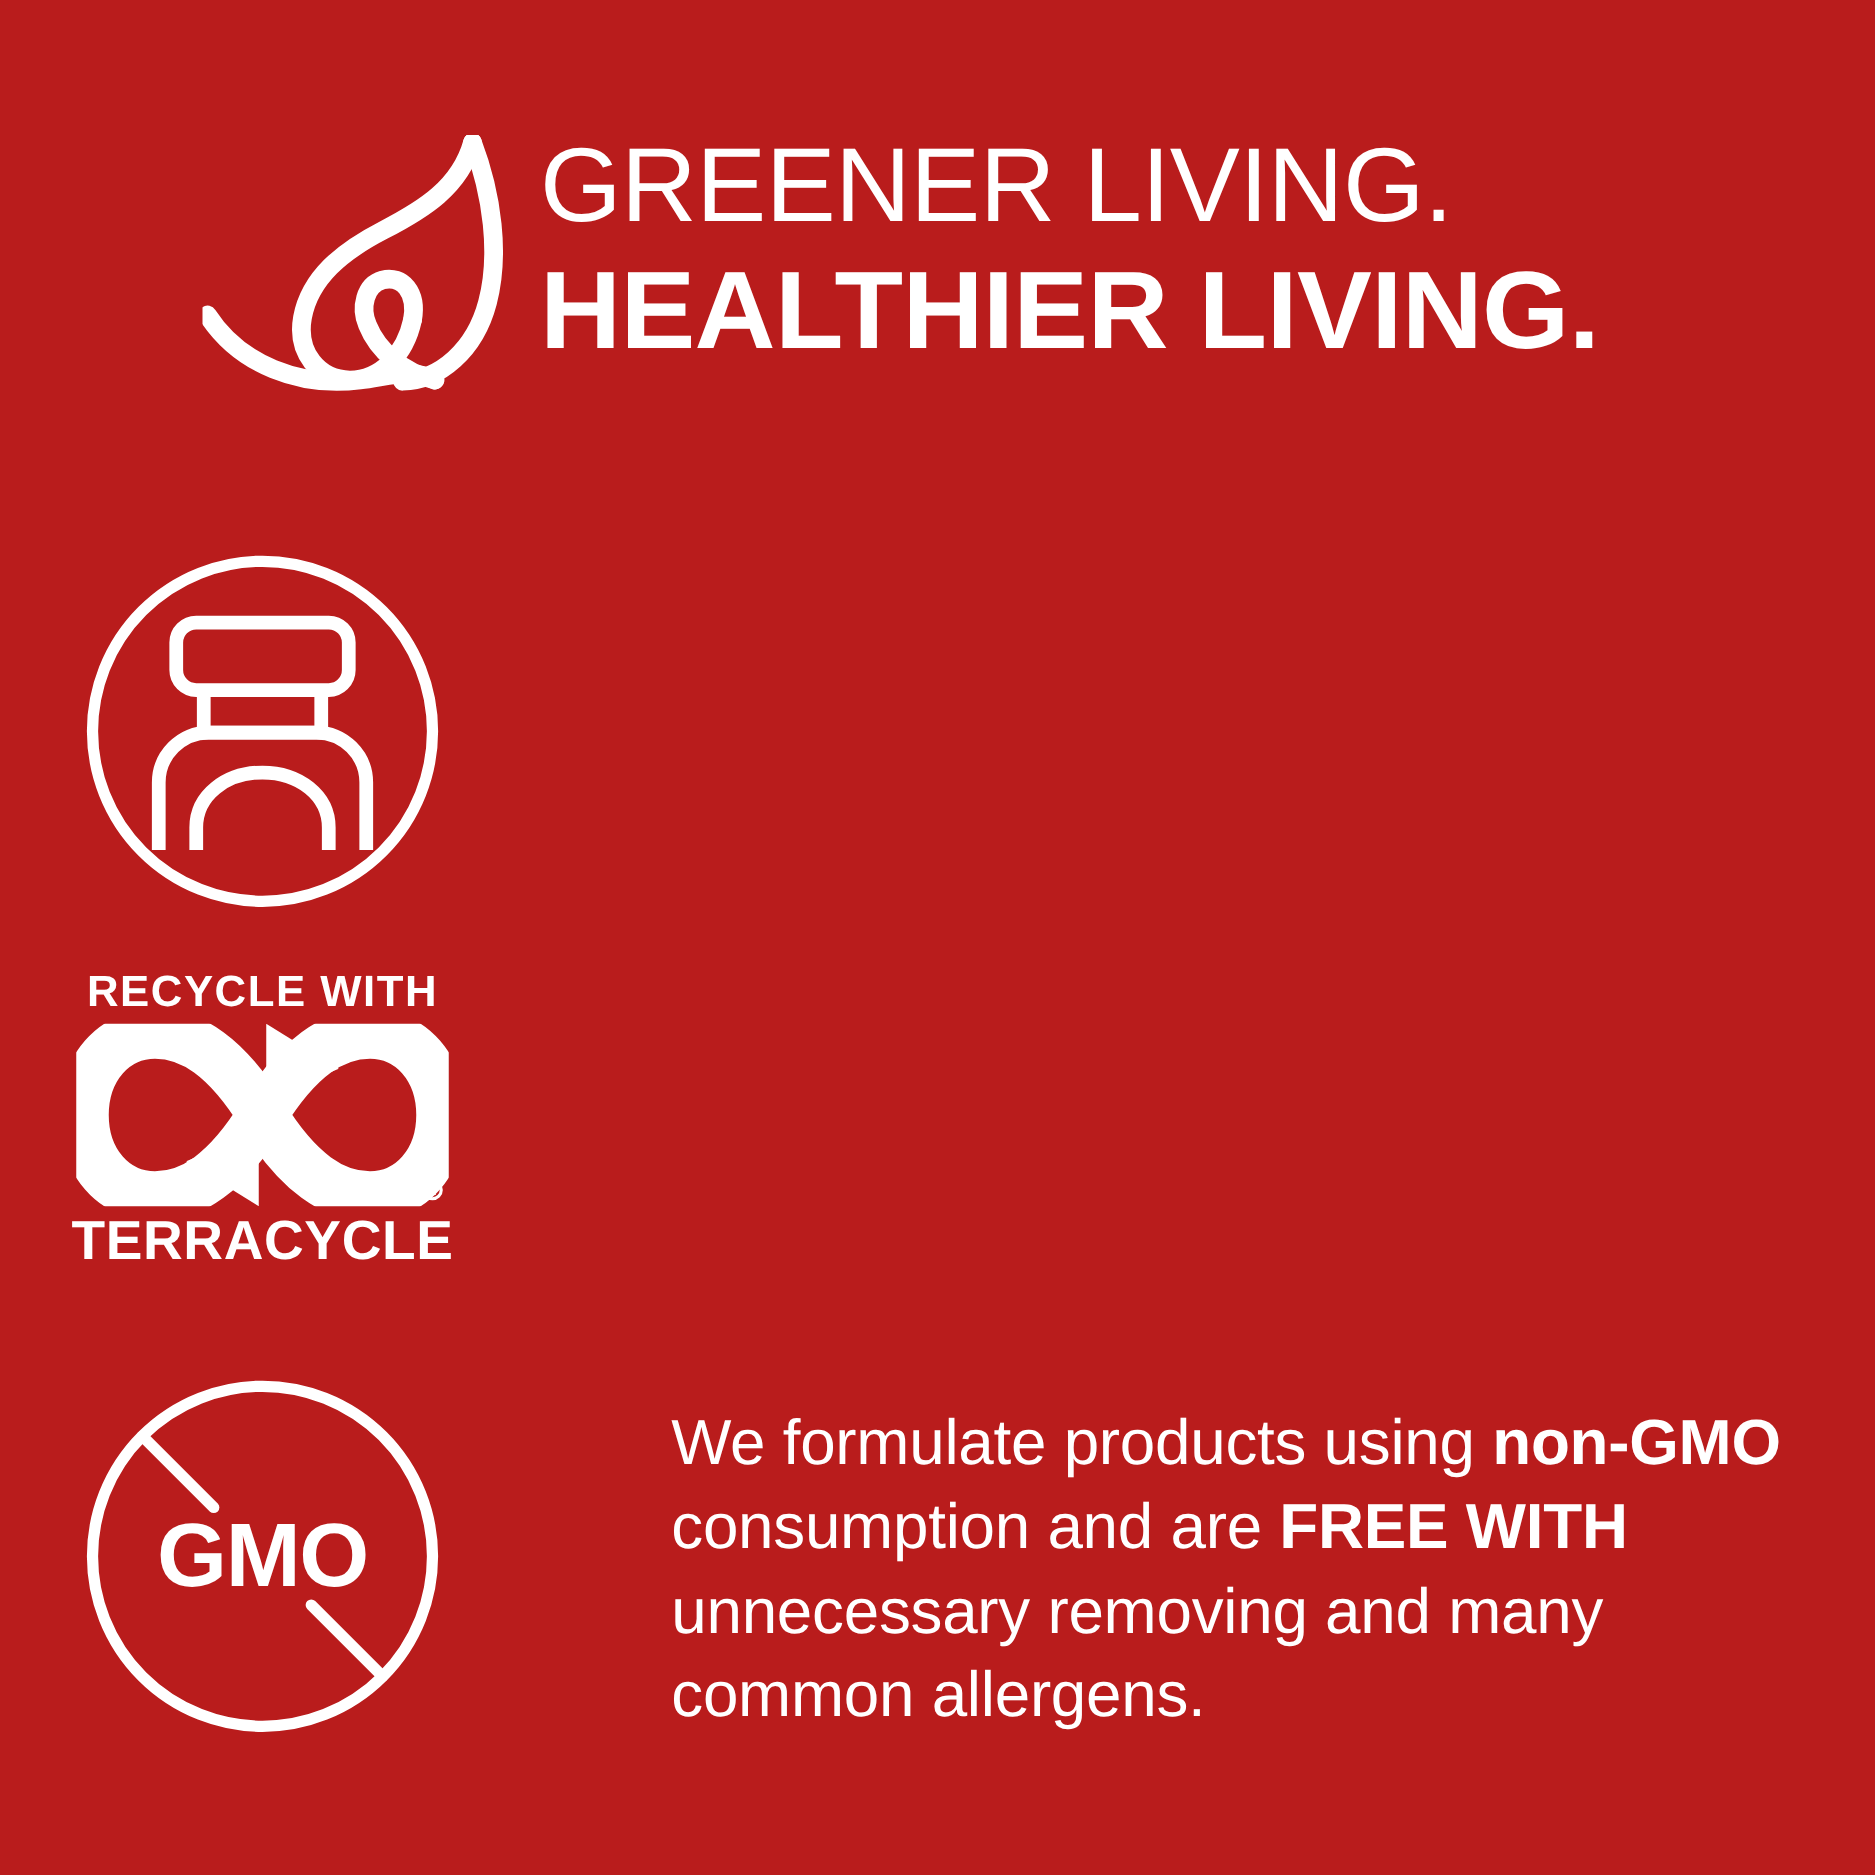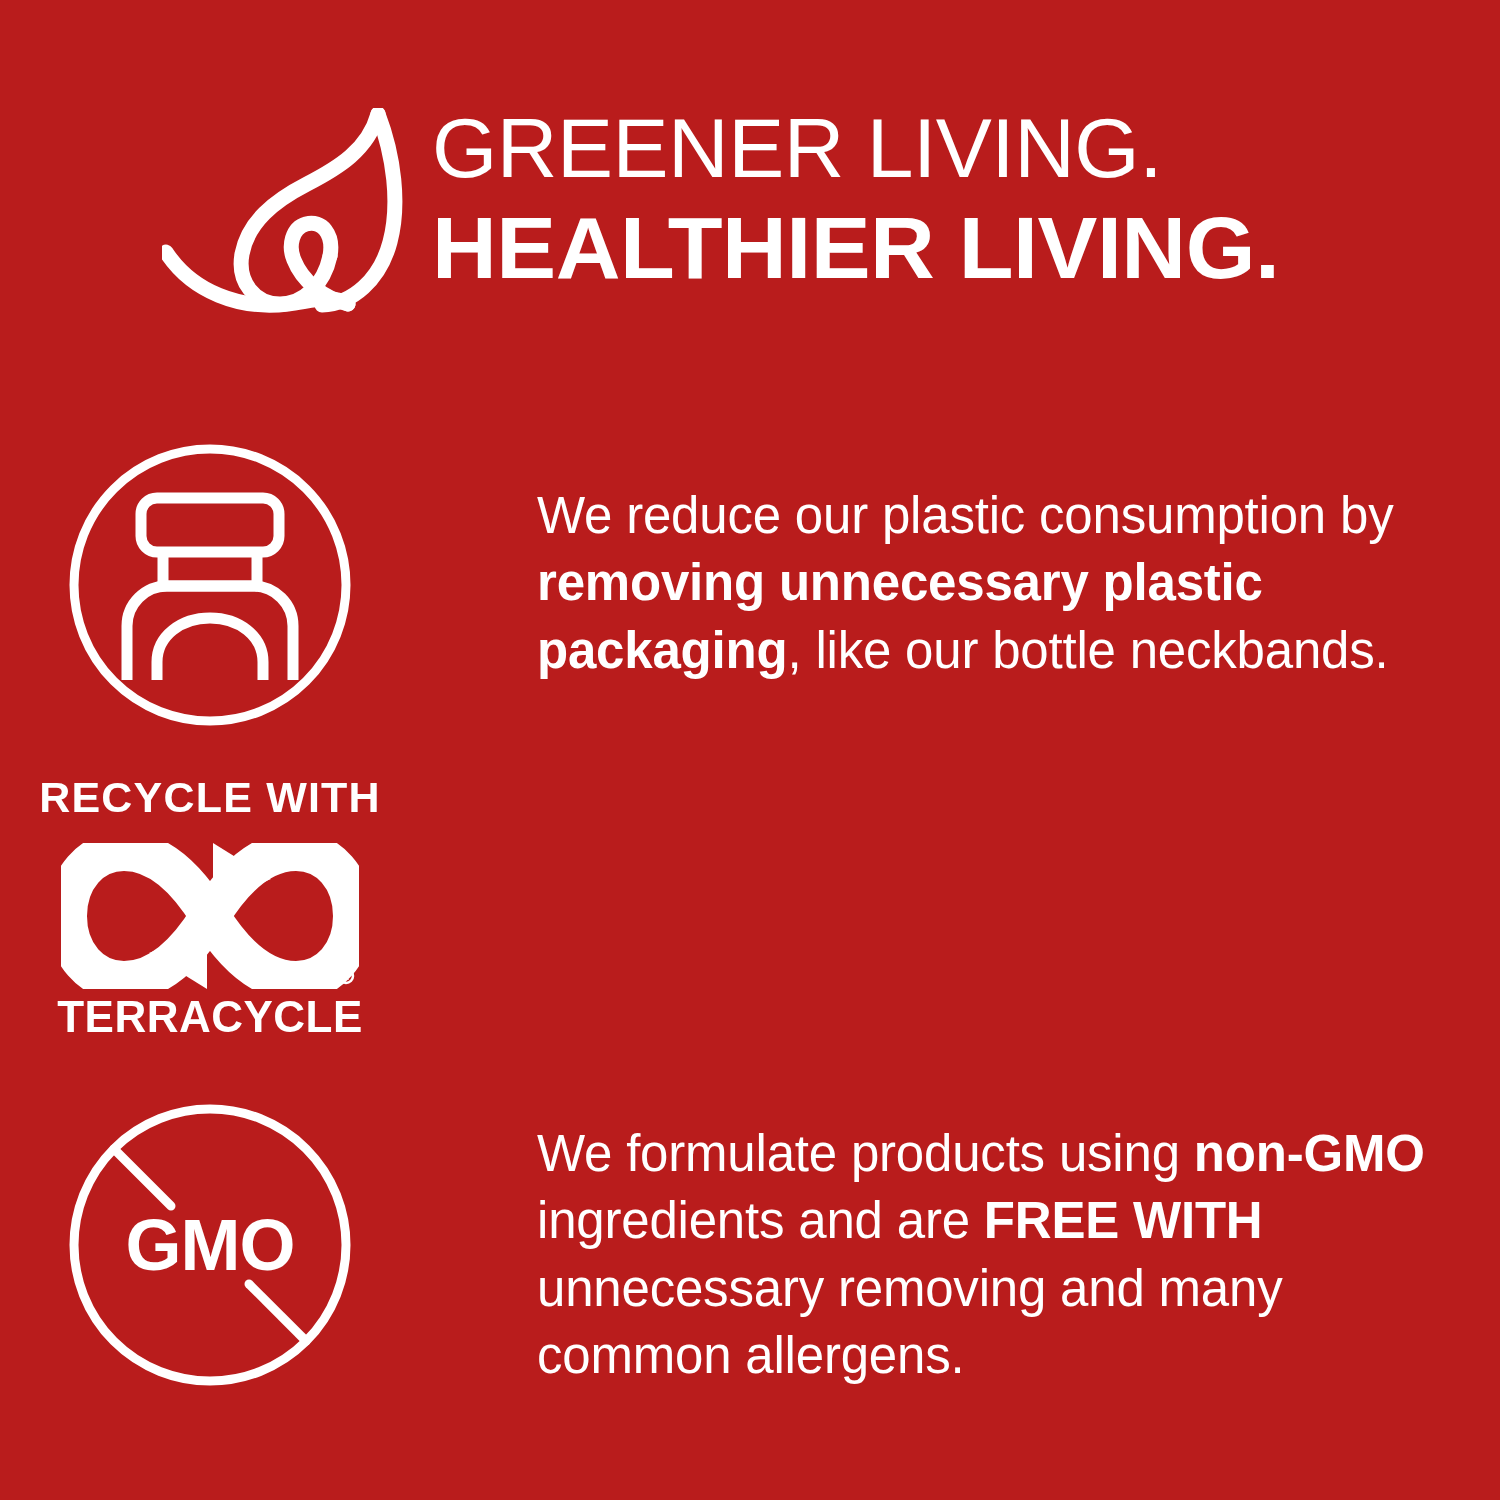--- a/index.html
+++ b/index.html
@@ -111,25 +111,25 @@
   }
 
   
   .tc-logo {
     width: 300px;
     display: flex;
     flex-direction: column;
     align-items: center;
   }
   .tc-top {
-    font-size: 43px;
+    font-size: 35px;
     font-weight: 700;
     letter-spacing: 1.2px;
     line-height: 1;
-    margin-bottom: 24px;
+    margin-bottom: 8px;
     white-space: nowrap;
   }
   .tc-mark {
     position: relative;
     width: 298px;
     height: 146px;
   }
   .tc-bottom {
     font-size: 44px;
     font-weight: 700;
@@ -192,23 +192,20 @@
 
         <rect x="76" y="58" width="138" height="54" rx="16" ry="16" fill="none" stroke="#ffffff" stroke-width="11"></rect>
 
         <path d="M98 112 L98 146 M192 112 L192 146" fill="none" stroke="#ffffff" stroke-width="11" stroke-linecap="butt"></path>
         <path d="M98 146 L192 146" fill="none" stroke="#ffffff" stroke-width="11"></path>
 
         <path d="M62 240 L62 186 C62 164 80 146 102 146 L188 146 C210 146 228 164 228 186 L228 240" fill="none" stroke="#ffffff" stroke-width="11" stroke-linejoin="round"></path>
 
         <path d="M92 240 L92 222 C92 196 116 178 145 178 C174 178 198 196 198 222 L198 240" fill="none" stroke="#ffffff" stroke-width="11" stroke-linejoin="round"></path>
       </svg>
-    </div>
-    <div class="text-cell">
-      <div class="body-text"><span>We reduce our plastic consumption by </span><b>removing unnecessary plastic packaging</b><span>, like our bottle neckbands.</span></div>
     </div>
   </div>
 
   <div class="row row-2">
     <div class="icon-cell">
       <div class="tc-logo">
         <div class="tc-top">RECYCLE WITH</div>
         <div class="tc-mark">
           <svg width="298" height="146" viewBox="0 0 298 146" aria-hidden="true">
 
@@ -243,17 +240,17 @@
         <svg width="290" height="290" viewBox="0 0 290 290" aria-hidden="true">
           <circle cx="145" cy="145" r="136" fill="none" stroke="#ffffff" stroke-width="9"></circle>
 
           <path d="M49 49 L106 106" fill="none" stroke="#ffffff" stroke-width="9" stroke-linecap="round"></path>
           <path d="M184 184 L241 241" fill="none" stroke="#ffffff" stroke-width="9" stroke-linecap="round"></path>
         </svg>
         <div class="gmo-text">GMO</div>
       </div>
     </div>
     <div class="text-cell">
-      <div class="body-text"><span>We formulate products using </span><b>non-GMO</b><span> ingredients and are </span><b>FREE WITH</b><span> unnecessary removing and many common allergens.</span></div>
+      <div class="body-text"><span>We formulate products using </span><b>non-GMO</b><span> consumption and are </span><b>FREE WITH</b><span> unnecessary removing and many common allergens.</span></div>
     </div>
   </div>
 
 </div>
 
 </body></html>

